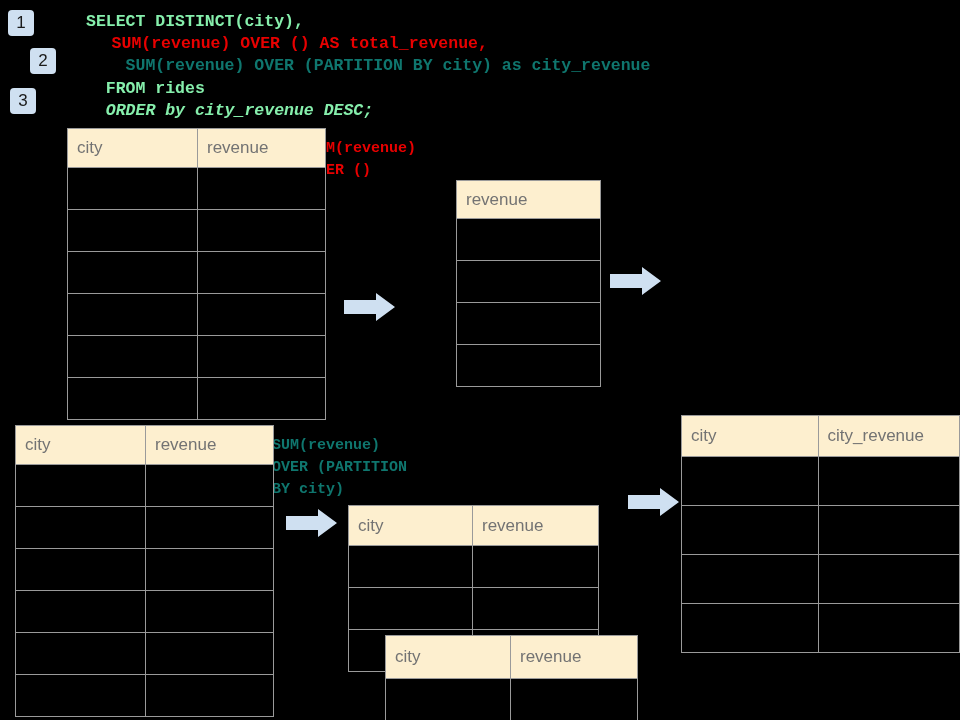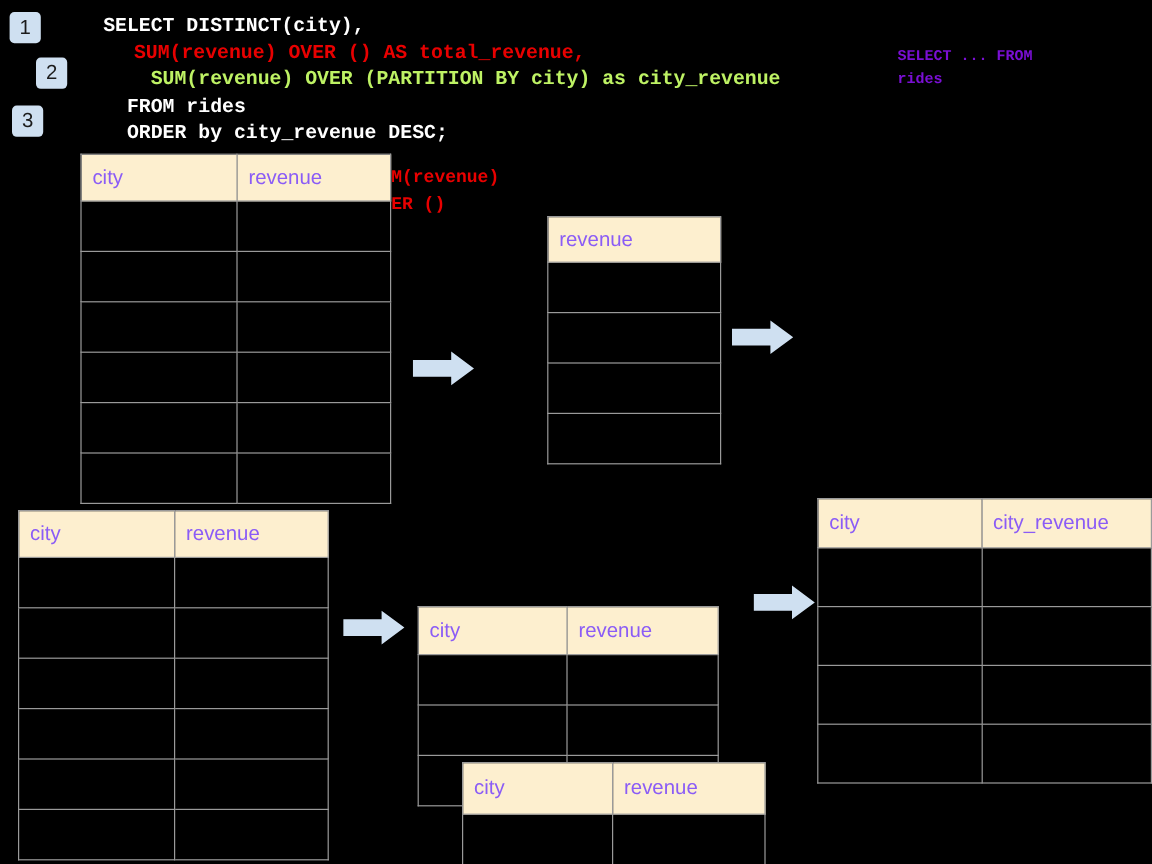--- a/index.html
+++ b/index.html
@@ -32,23 +32,23 @@
 
   
   .code {
     position: absolute;
     font-family: "Liberation Mono", monospace;
     font-weight: bold;
     white-space: pre;
     letter-spacing: 0px;
   }
   .code-main { font-size: 16.5px; line-height: 22px; }
-  .c-purple { color: #ffffff; }
+  .c-purple { color: #86efac; }
   .c-red    { color: #e80000; }
-  .c-green  { color: #bef264; }
+  .c-green  { color: #0f766e; }
 
   .side-note {
     position: absolute;
     font-family: "Liberation Mono", monospace;
     font-weight: bold;
     font-size: 12.5px;
     line-height: 19px;
     white-space: pre;
     color: #7a0fd4;
   }
@@ -70,21 +70,21 @@
     table-layout: fixed;
     background: #000000;
   }
   .tbl th, .tbl td {
     border: 1px solid #9a9a9a;
     padding: 0;
     margin: 0;
   }
   .tbl th {
     background: #fdefcf;
-    color: #8b5cf6;
+    color: #737373;
     font-family: "Liberation Sans", sans-serif;
     font-weight: normal;
     font-size: 17px;
     text-align: left;
     padding-left: 9px;
     border-color: #9a9a9a;
   }
   .tbl td {
     background: #000000;
   }
@@ -102,28 +102,29 @@
 <div id="canvas">
 
   <div class="badge" style="left: 8px; top: 10px;">1</div>
   <div class="badge" style="left: 30px; top: 48px;">2</div>
   <div class="badge" style="left: 10px; top: 88px;">3</div>
 
   <div class="code code-main c-purple" style="left:86px; top:11px;">SELECT DISTINCT(city),</div>
   <div class="code code-main c-red" style="left:72px; top:33px;">    SUM(revenue) OVER () AS total_revenue,</div>
   <div class="code code-main c-green" style="left:86px; top:55px;">    SUM(revenue) OVER (PARTITION BY city) as city_revenue</div>
   <div class="code code-main c-purple" style="left:86px; top:78px;">  FROM rides</div>
-  <div class="code code-main c-purple" style="left:86px; top:100px;">  ORDER by city_revenue DESC;</div>
-
-  <div class="side-note" style="left:748px; top:38px;">SELECT ... FROM
-rides</div>
+  <div class="code code-main c-purple" style="left:86px; top:100px;font-style:italic;">  ORDER by city_revenue DESC;</div>
+
 
   <div class="annot c-red" style="left:308px; top:138px;">SUM(revenue)
 OVER ()</div>
 
+  <div class="annot c-green" style="left:272px; top:435px;">SUM(revenue)
+OVER (PARTITION
+BY city)</div>
 
   <div id="tables-layer">
       <table class="tbl" style="left: 67px; top: 128px;">
         <thead>
           <tr>
             <th style="width: 120px; height: 38px;">city</th>
             <th style="width: 118px; height: 38px;">revenue</th>
           </tr>
         </thead>
         <tbody>

